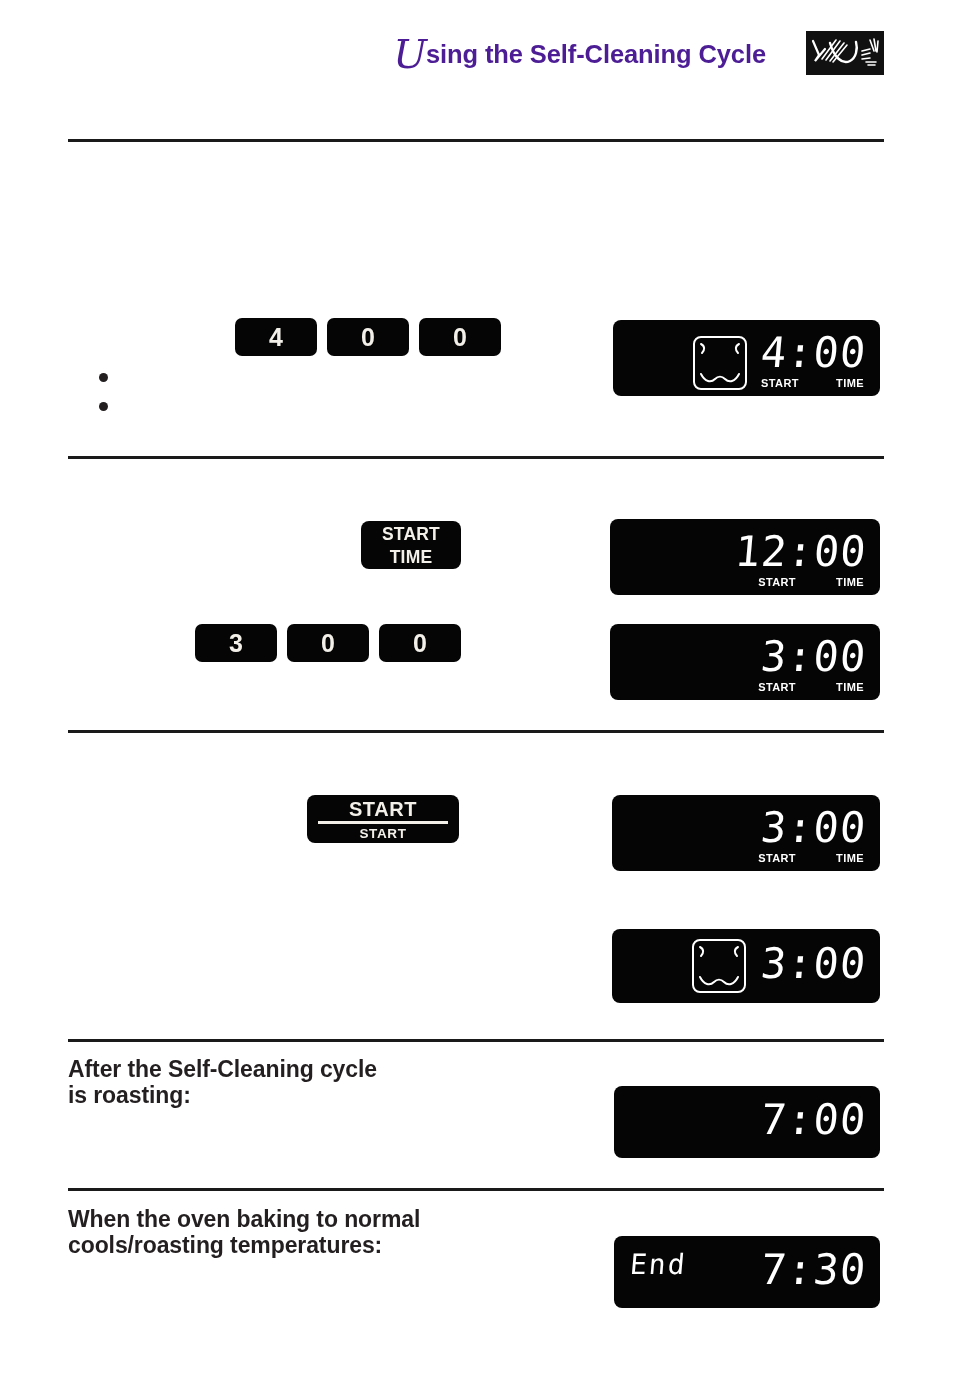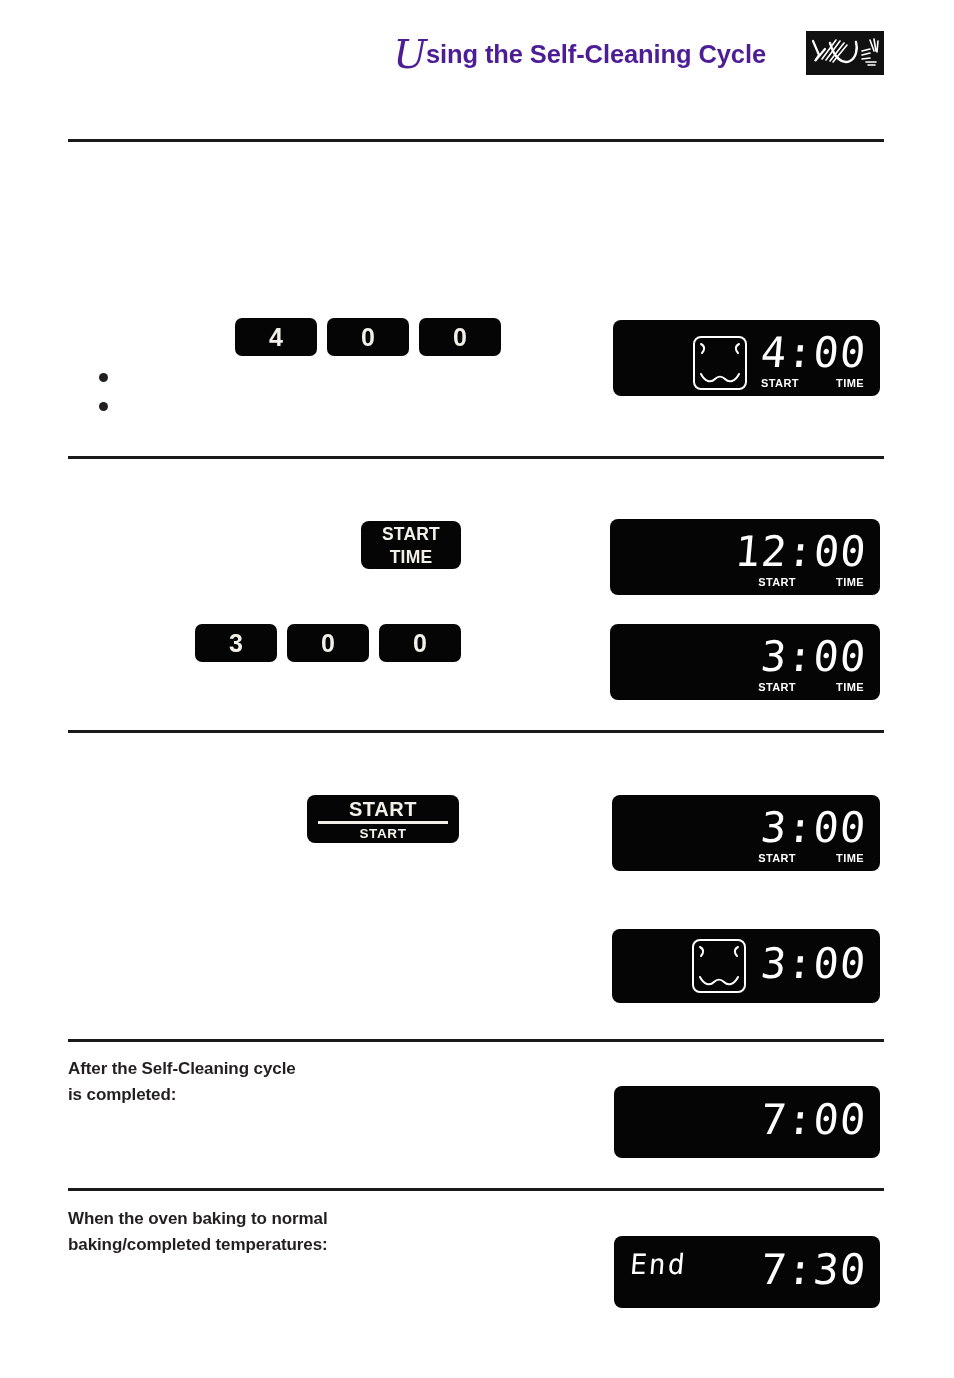--- a/index.html
+++ b/index.html
@@ -184,21 +184,21 @@
     position: absolute;
     width: 9px;
     height: 9px;
     border-radius: 50%;
     background: #231f20;
   }
 
   
   .caption {
     position: absolute;
-    font-size: 17px;
+    font-size: 23px;
     font-weight: bold;
     line-height: 26px;
     color: #231f20;
     letter-spacing: -0.1px;
   }
 </style>
 </head>
 <body>
 
 <div class="header">
@@ -286,28 +286,28 @@
       <path d="M10 10 C14 12, 14 16, 11 19" fill="none" stroke="#ffffff" stroke-width="2" stroke-linecap="round"></path>
       <path d="M48 10 C44 12, 44 16, 47 19" fill="none" stroke="#ffffff" stroke-width="2" stroke-linecap="round"></path>
       <path d="M10 40 C14 48, 20 49, 24 45 C27 42, 31 42, 34 45 C38 49, 44 48, 48 40" fill="none" stroke="#ffffff" stroke-width="2" stroke-linecap="round"></path>
     </svg>
   </div>
   <div class="seg seg-big" style="top:12px;">3:00</div>
 </div>
 
 <div class="caption" style="left:68px; top:1056px;">
   <div>After the Self-Cleaning cycle</div>
-  <div>is completed:</div>
+  <div>is roasting:</div>
 </div>
 
 <div class="display" style="left:614px; top:1086px; width:266px; height:72px;">
   <div class="seg seg-big" style="top:11px;">7:00</div>
 </div>
 
 <div class="caption" style="left:68px; top:1206px;">
   <div>When the oven baking to normal</div>
-  <div>baking/completed temperatures:</div>
+  <div>cools/roasting temperatures:</div>
 </div>
 
 <div class="display" style="left:614px; top:1236px; width:266px; height:72px;">
   <div class="seg seg-word">End</div>
   <div class="seg seg-big" style="top:11px;">7:30</div>
 </div>
 
 </body></html>

